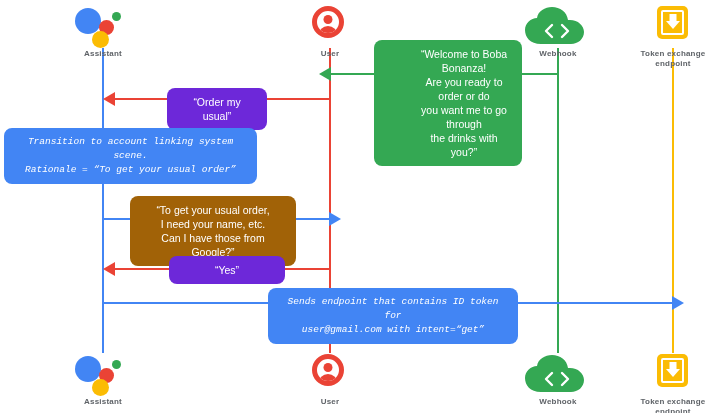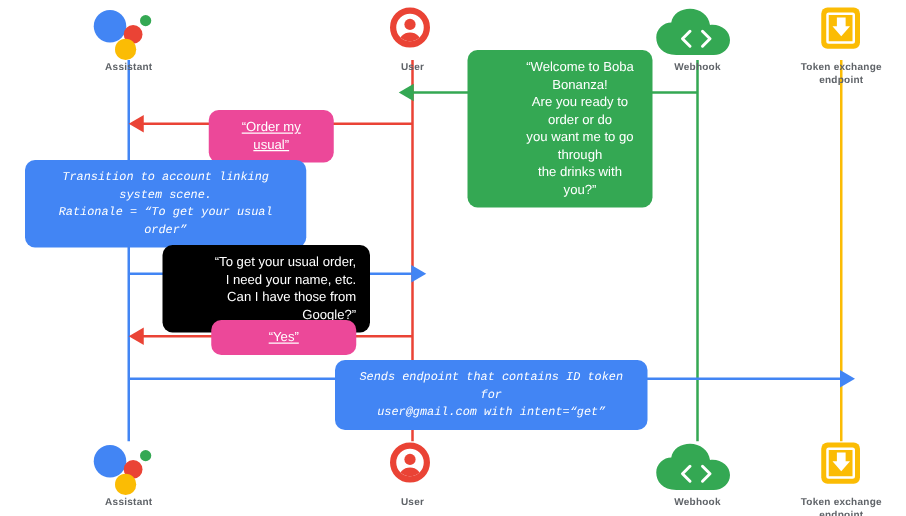--- a/index.html
+++ b/index.html
@@ -156,23 +156,23 @@
     padding: 7px 11px;
   }
   .bubble.sys {
     font-family: "Liberation Mono", monospace;
     font-style: italic;
     font-size: 9.5px;
     line-height: 14px;
     padding: 7px 10px;
     background: #4285f4;
   }
-  .b-red   { background: #ec4899; text-decoration: underline; }
+  .b-red   { background: #6d28d9; }
   .b-green { background: #34a853; }
-  .b-blue  { background: #000000; text-align: right; }
+  .b-blue  { background: #a16207; }
 </style>
 </head>
 <body>
 
 <div id="canvas">
 
   <div class="lifeline ll-assistant"></div>
   <div class="lifeline ll-user"></div>
   <div class="lifeline ll-webhook"></div>
   <div class="lifeline ll-token"></div>
@@ -228,21 +228,21 @@
   <div class="bubble chat b-green" style="left:374px; top:40px; width:148px;padding-left:43px;">“Welcome to Boba Bonanza!
 Are you ready to order or do
 you want me to go through
 the drinks with you?”</div>
 
   <div class="msgline c-red" style="left:114px; top:98px; width:216px;">
     <span class="arrowhead left"></span>
   </div>
   <div class="bubble chat b-red" style="left:167px; top:88px; width:100px;">“Order my usual”</div>
 
-  <div class="bubble sys" style="left:20px; top:128px; width:225px;">Transition to account linking system scene.
+  <div class="bubble sys" style="left:4px; top:128px; width:253px;">Transition to account linking system scene.
 Rationale = “To get your usual order”</div>
 
   <div class="msgline c-blue" style="left:103px; top:218px; width:227px;">
     <span class="arrowhead right"></span>
   </div>
   <div class="bubble chat b-blue" style="left:130px; top:196px; width:166px;">“To get your usual order,
 I need your name, etc.
 Can I have those from Google?”</div>
 
   <div class="msgline c-red" style="left:114px; top:268px; width:216px;">

